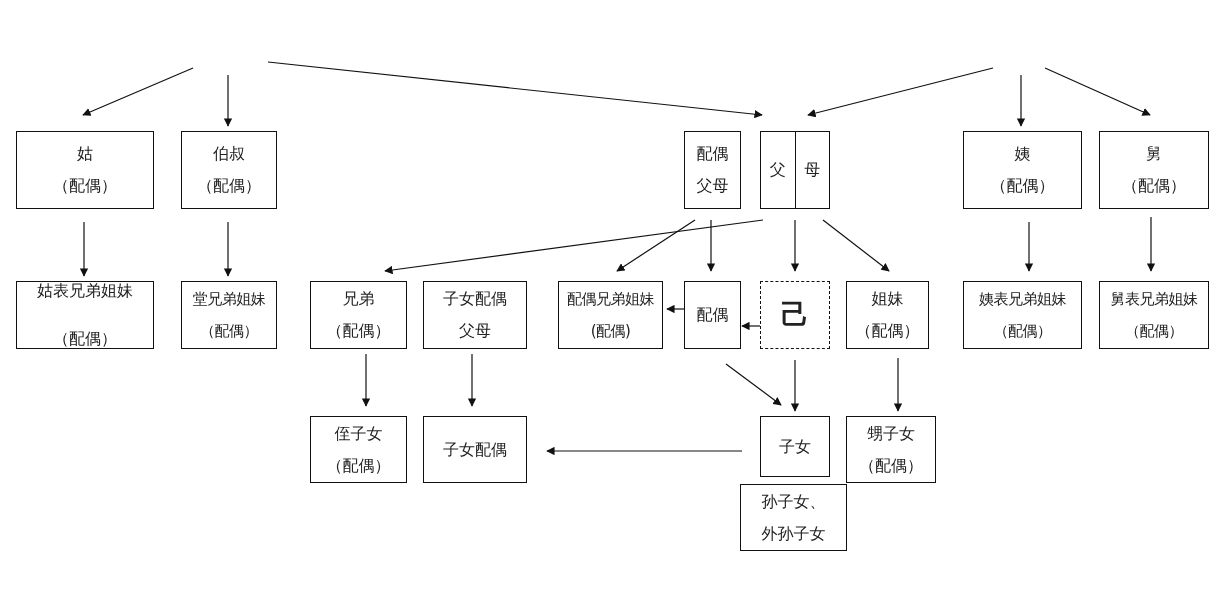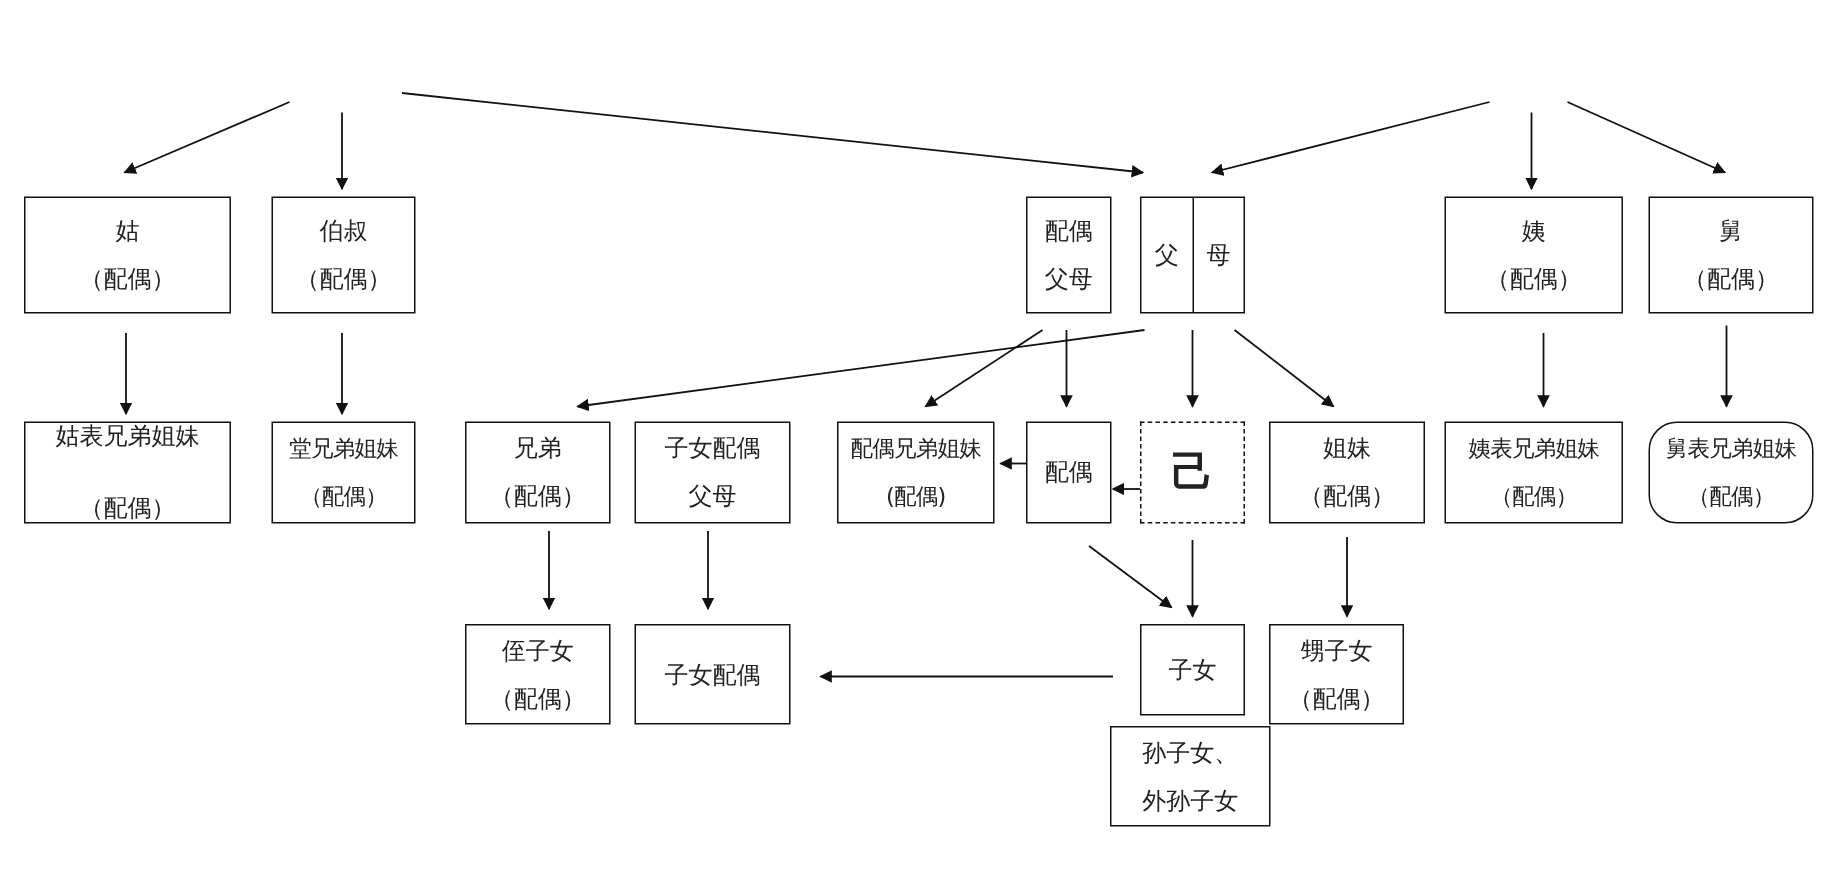--- a/index.html
+++ b/index.html
@@ -97,29 +97,29 @@
     <div class="node tight" style="left: 558px; top: 281px; width: 105px; height: 68px;">
       <div class="line">配偶兄弟姐妹</div>
       <div class="line">(配偶)</div>
     </div>
     <div class="node" style="left: 684px; top: 281px; width: 57px; height: 68px;">
       <div class="line">配偶</div>
     </div>
     <div class="node dashed" style="left: 760px; top: 281px; width: 70px; height: 68px;">
       <div class="line self-label">己</div>
     </div>
-    <div class="node" style="left: 846px; top: 281px; width: 104px; height: 68px; align-items: center;">
+    <div class="node" style="left: 846px; top: 281px; width: 83px; height: 68px; align-items: center;">
       <div class="line">姐妹</div>
       <div class="line">（配偶）</div>
     </div>
     <div class="node tight" style="left: 963px; top: 281px; width: 119px; height: 68px;">
       <div class="line">姨表兄弟姐妹</div>
       <div class="line">（配偶）</div>
     </div>
-    <div class="node tight" style="left: 1099px; top: 281px; width: 110px; height: 68px; border-radius: 19px;">
+    <div class="node tight" style="left: 1099px; top: 281px; width: 110px; height: 68px;">
       <div class="line">舅表兄弟姐妹</div>
       <div class="line">（配偶）</div>
     </div>
     <div class="node" style="left: 310px; top: 416px; width: 97px; height: 67px;">
       <div class="line">侄子女</div>
       <div class="line">（配偶）</div>
     </div>
     <div class="node" style="left: 423px; top: 416px; width: 104px; height: 67px;">
       <div class="line">子女配偶</div>
     </div>

